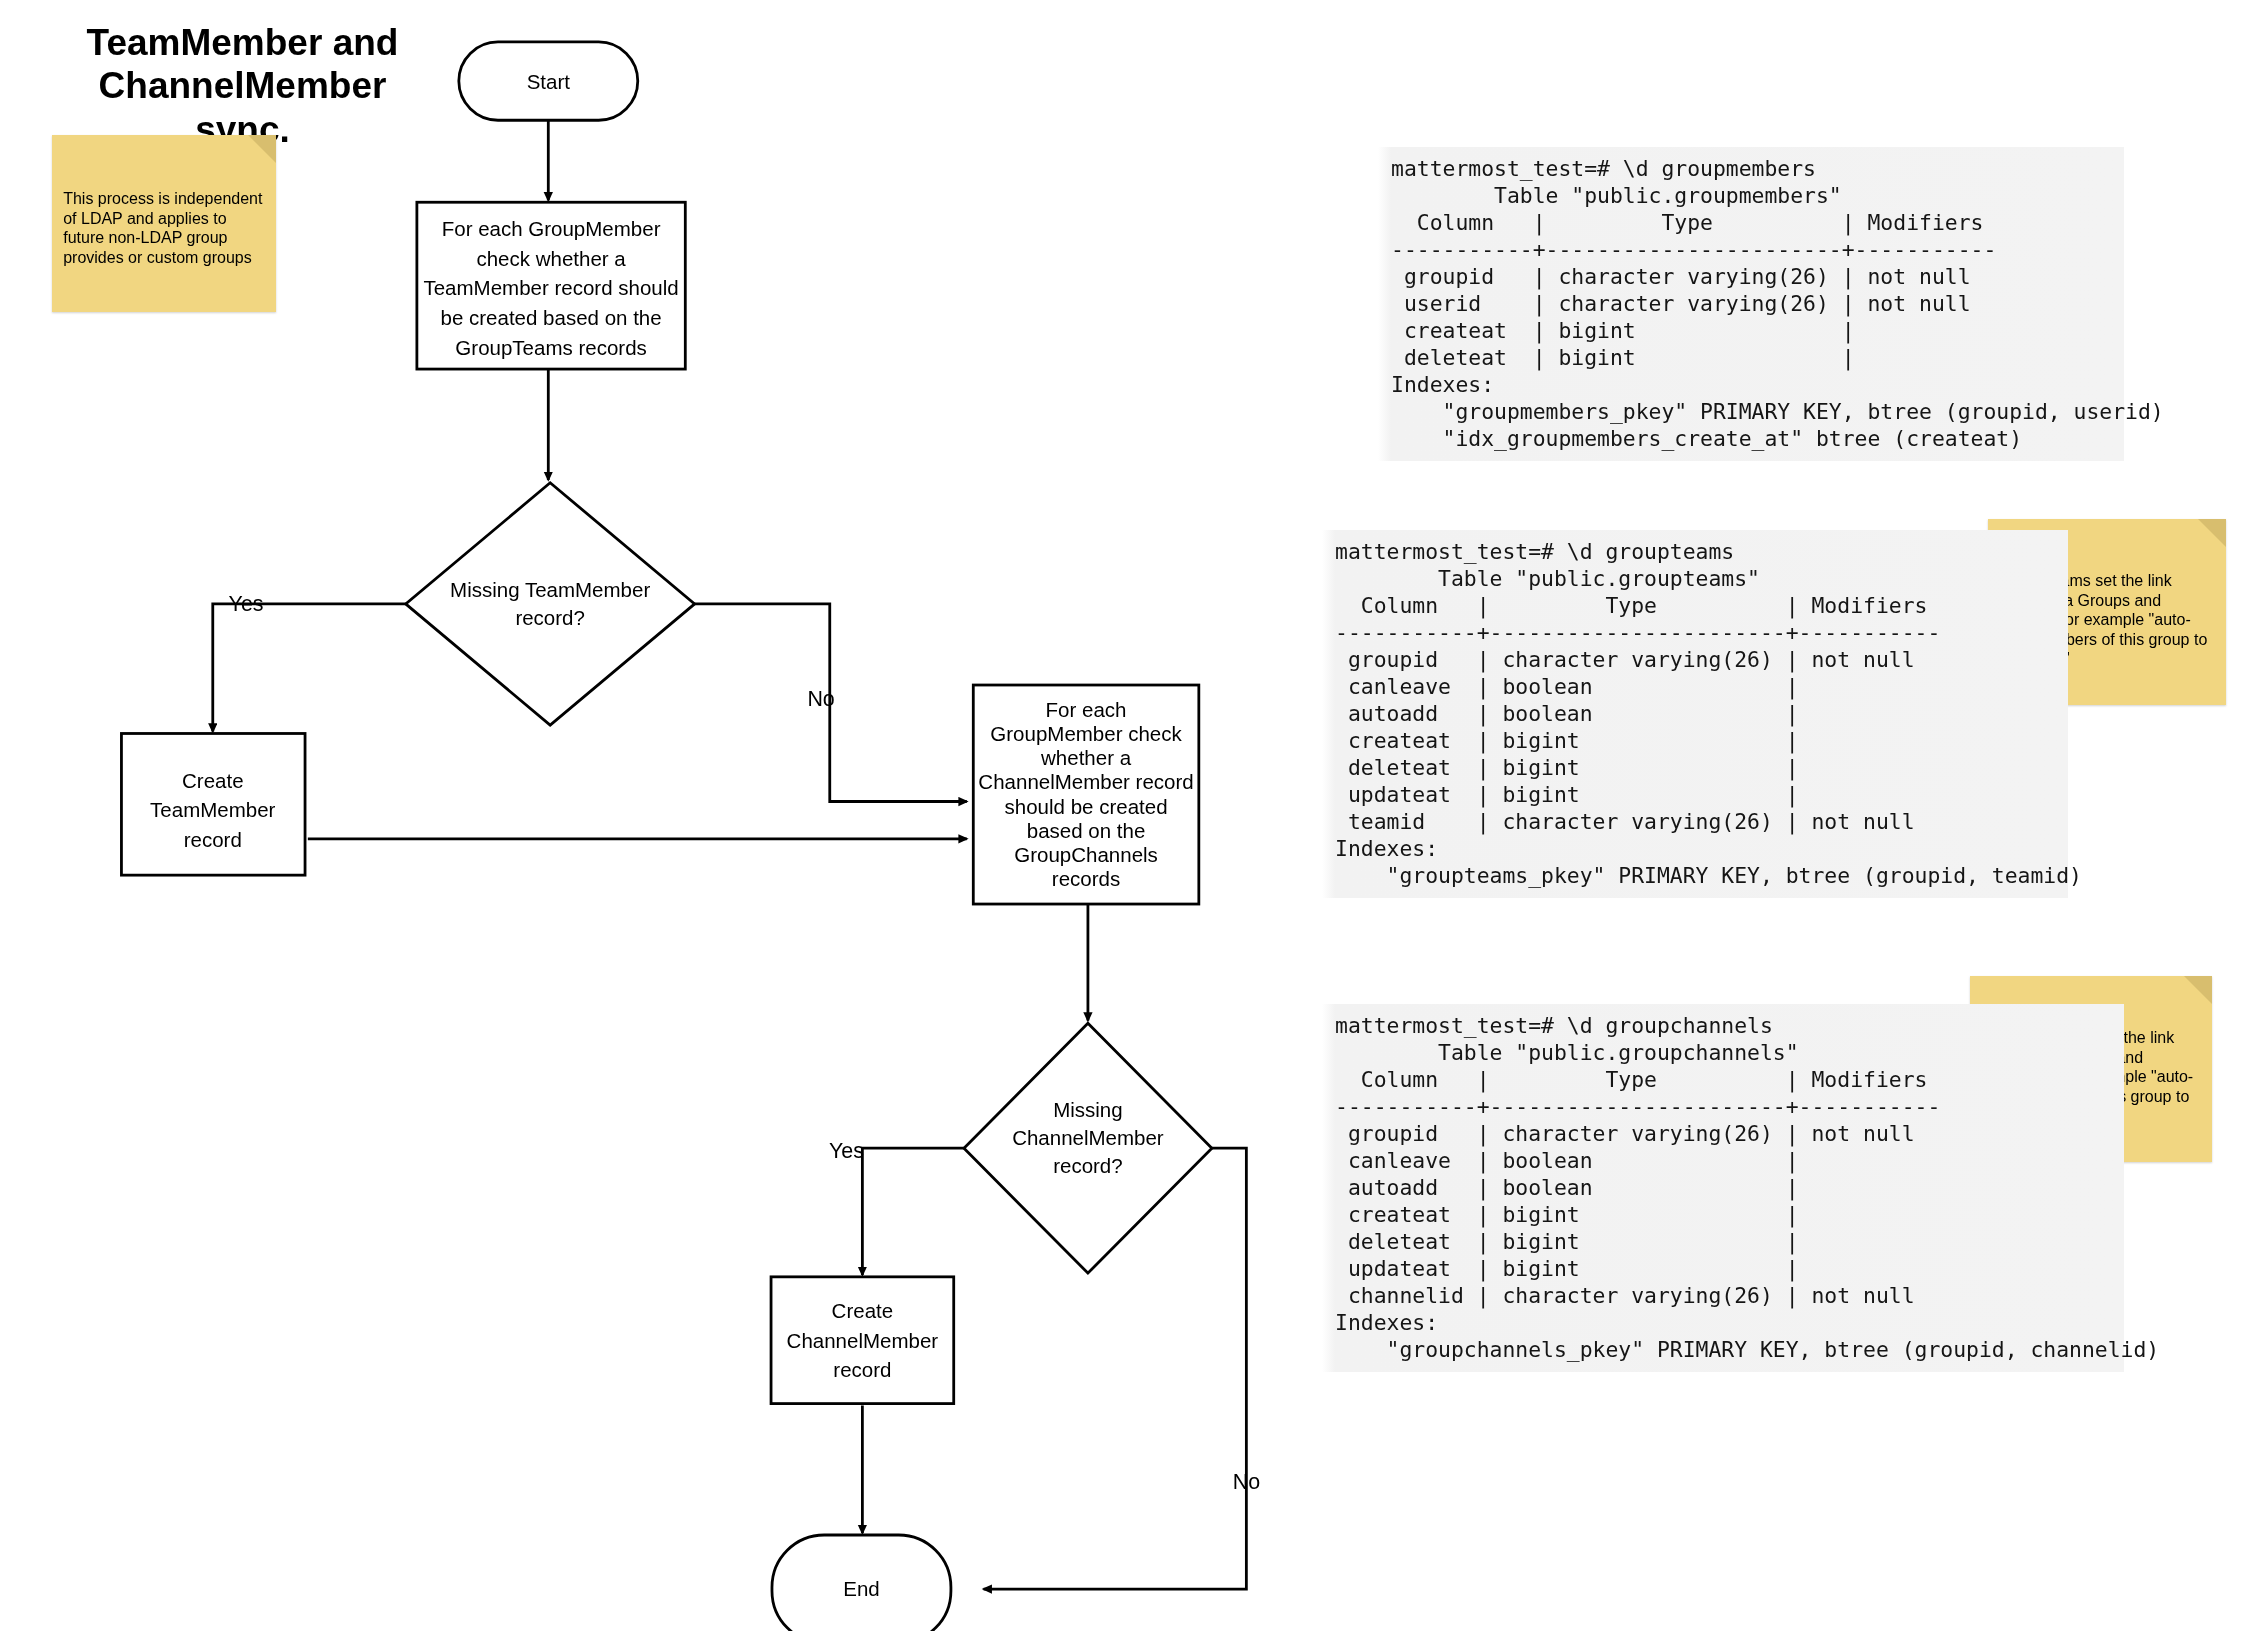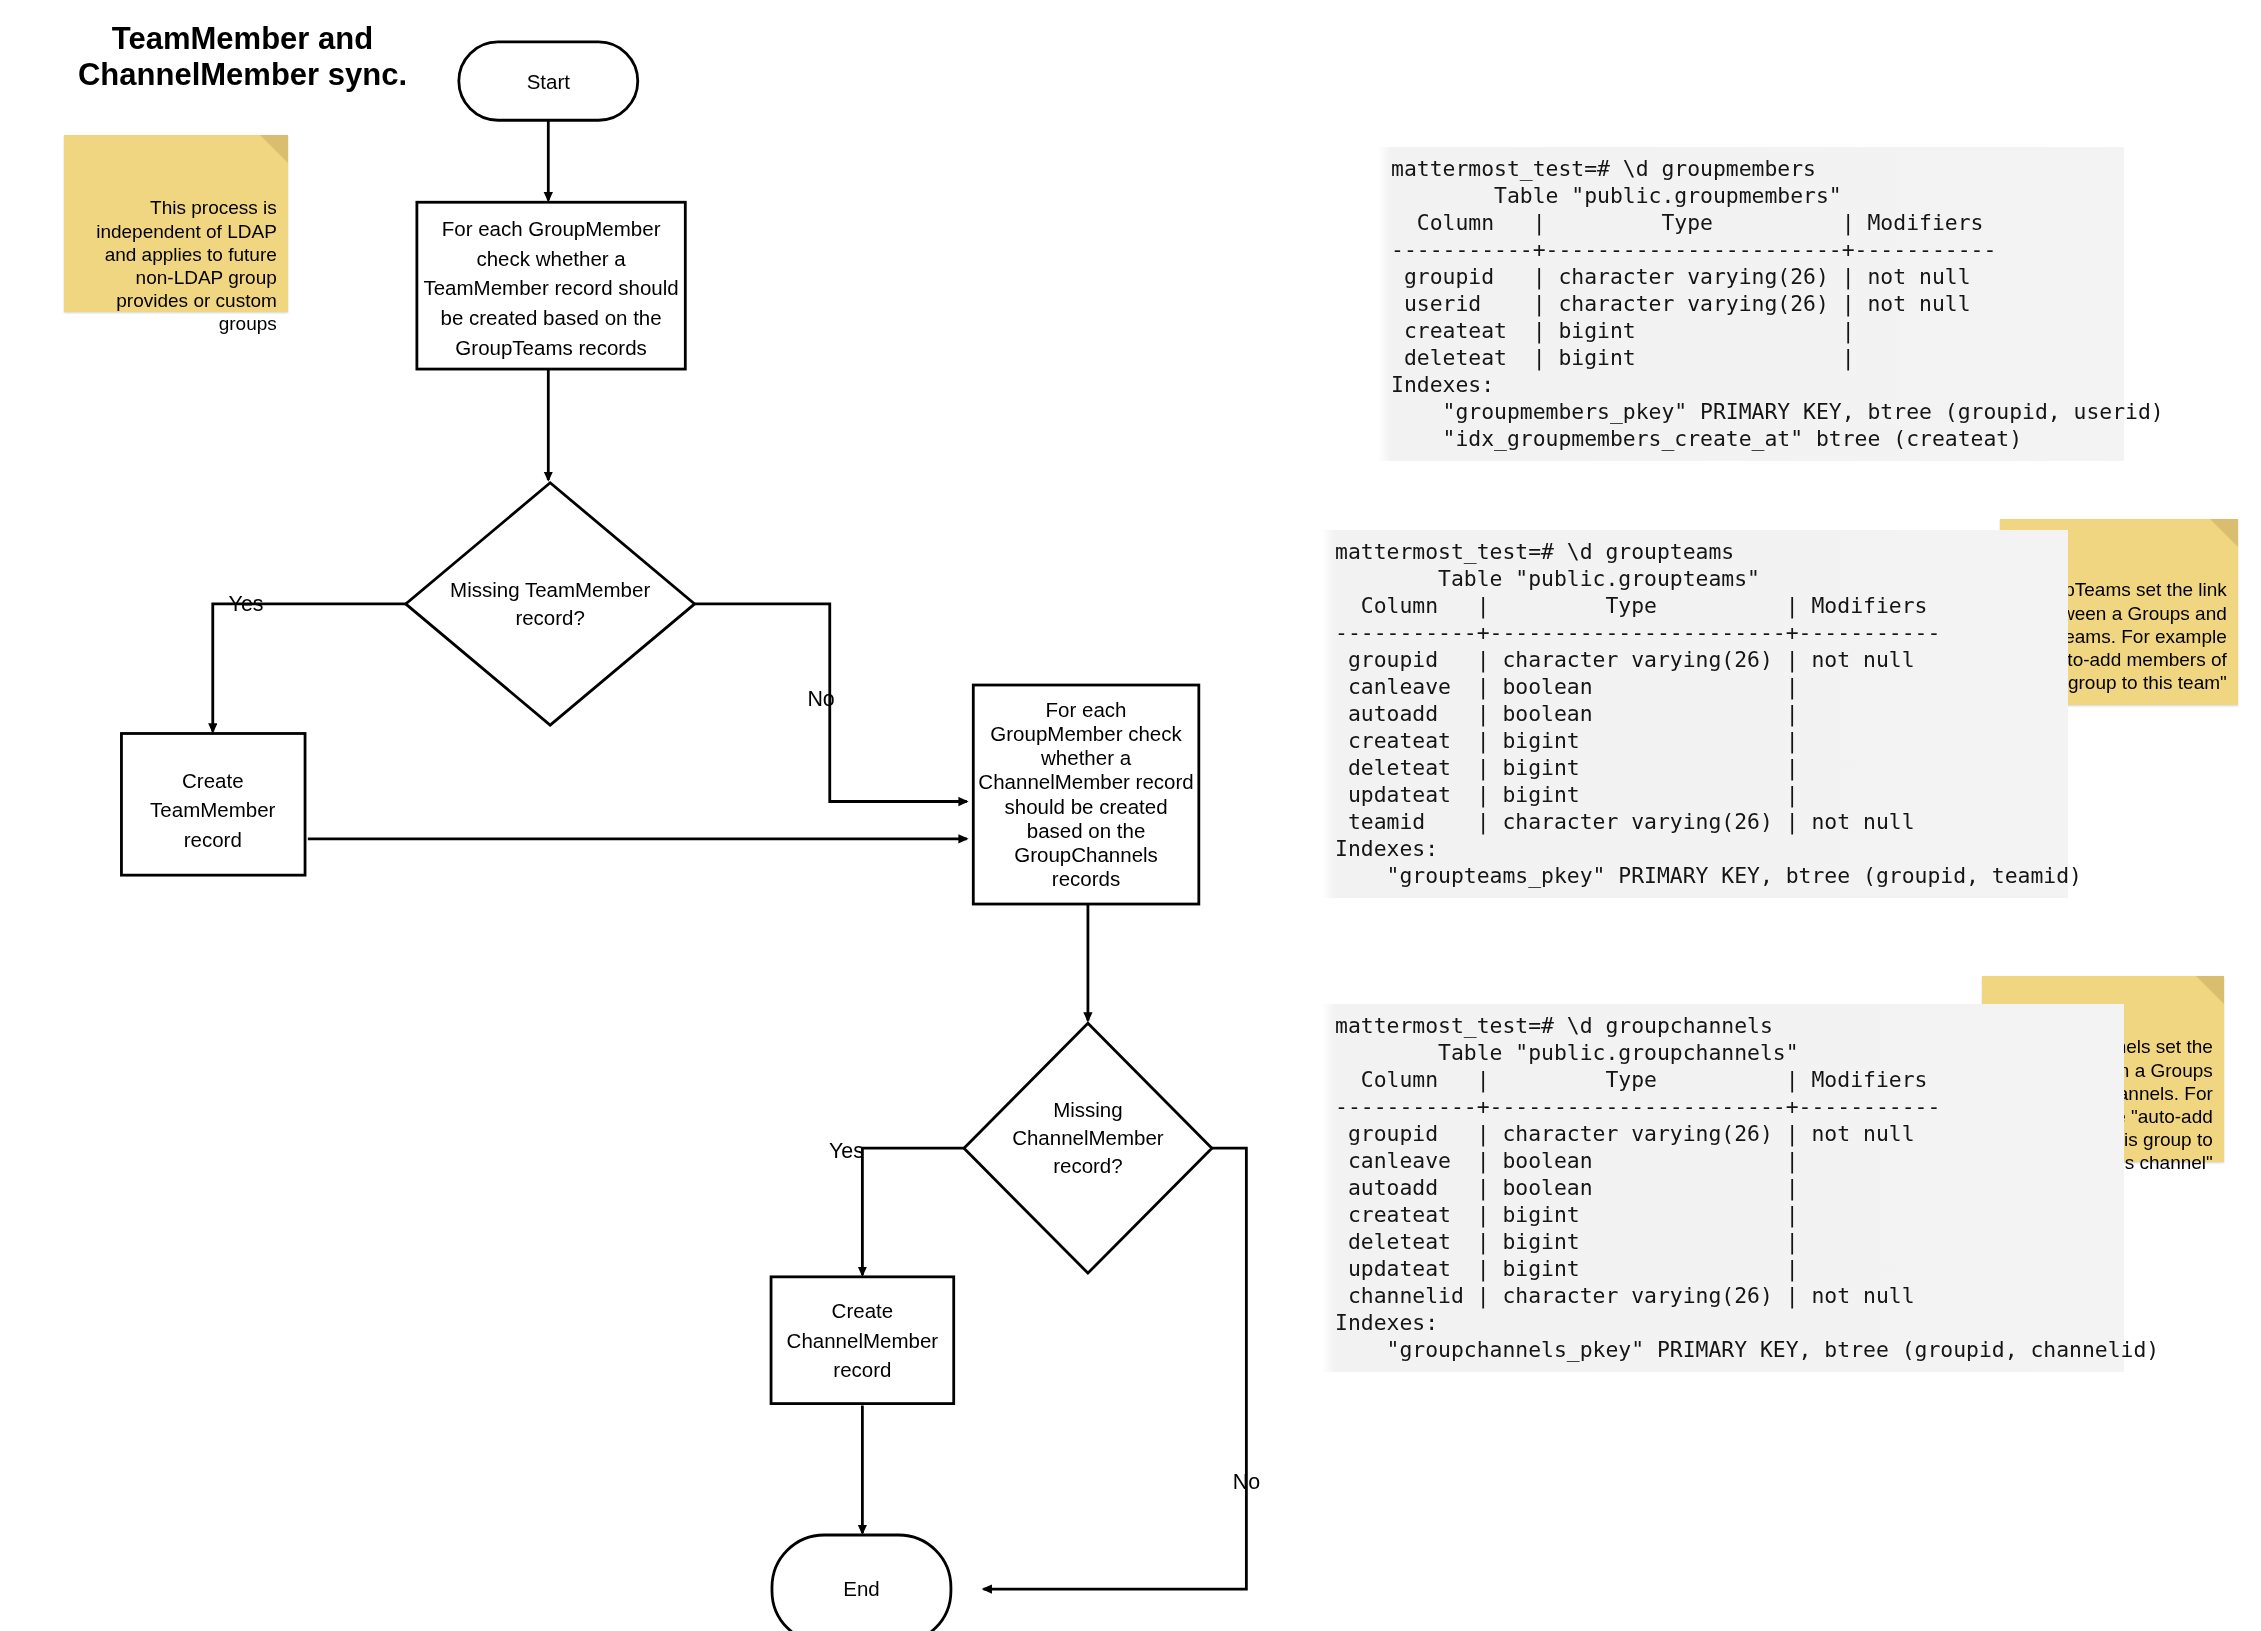--- a/index.html
+++ b/index.html
@@ -16,40 +16,39 @@
     overflow: hidden;
   }
 
   
   #diagram-title {
     position: absolute;
     left: 56px;
     top: 20.5px;
     width: 373px;
     text-align: center;
-    font-size: 31px;
+    font-size: 37px;
     font-weight: bold;
     line-height: 1.18;
     color: #000000;
     white-space: pre-line;
   }
 
   
   .sticky {
     position: absolute;
     background: #F1D681;
     box-sizing: border-box;
     color: #000000;
-    font-size: 19px;
+    font-size: 16px;
     line-height: 1.22;
-    text-align: right;
+    text-align: left;
     padding: 13px 11.2px 9.3px 11.2px;
     white-space: pre-line;
     box-shadow: 0 0.9px 1.9px rgba(0,0,0,0.18);
-    margin-left: 12px;
   }
   .sticky .fold {
     position: absolute;
     top: 0;
     right: 0;
     width: 28px;
     height: 28px;
     background: #D8BE6E;
     clip-path: polygon(0 0, 100% 100%, 100% 0);
   }

